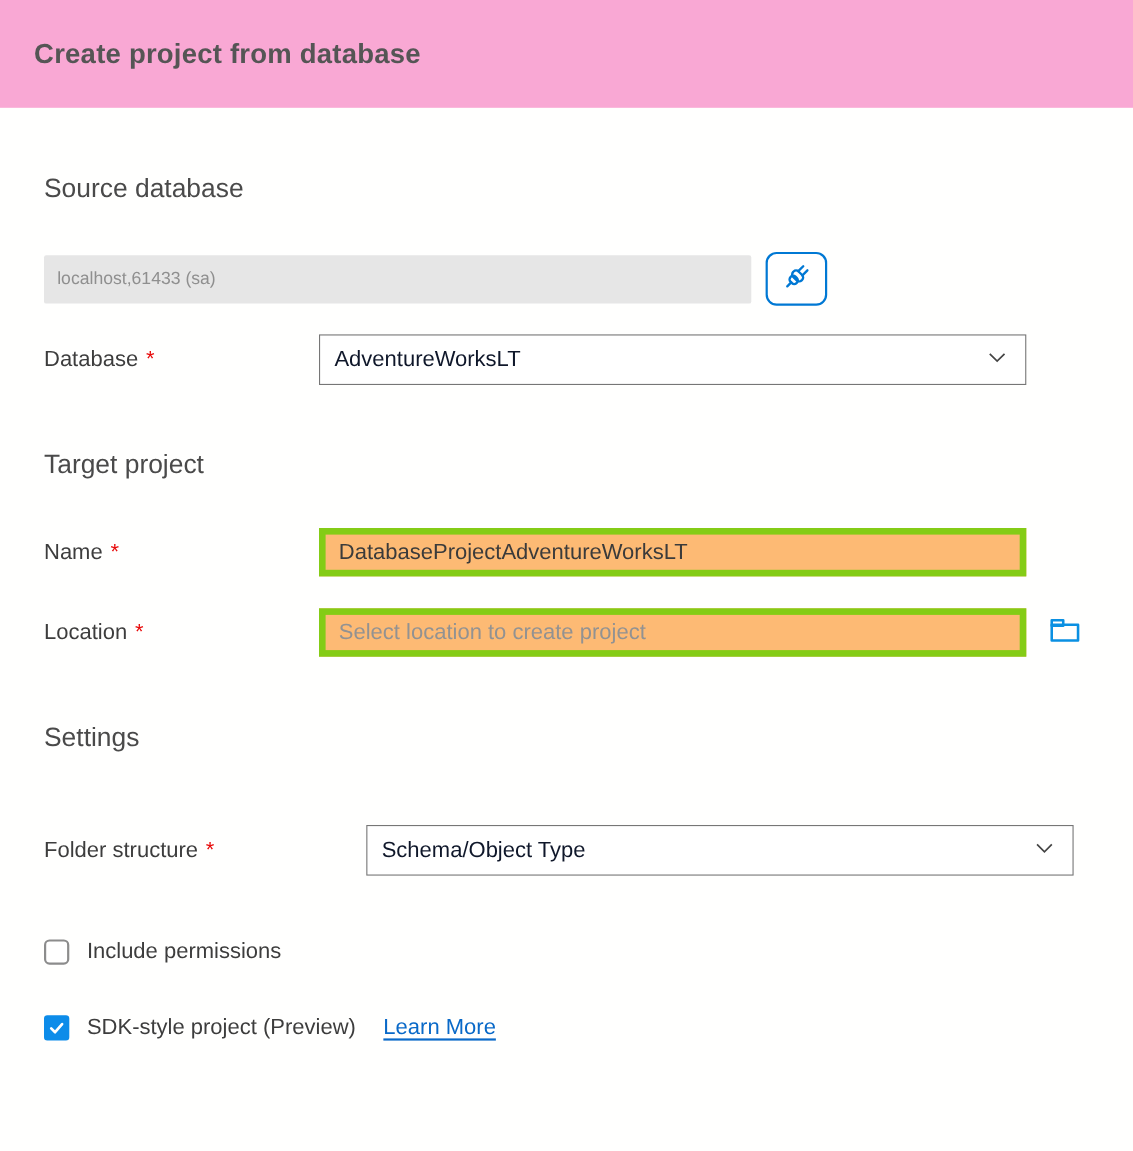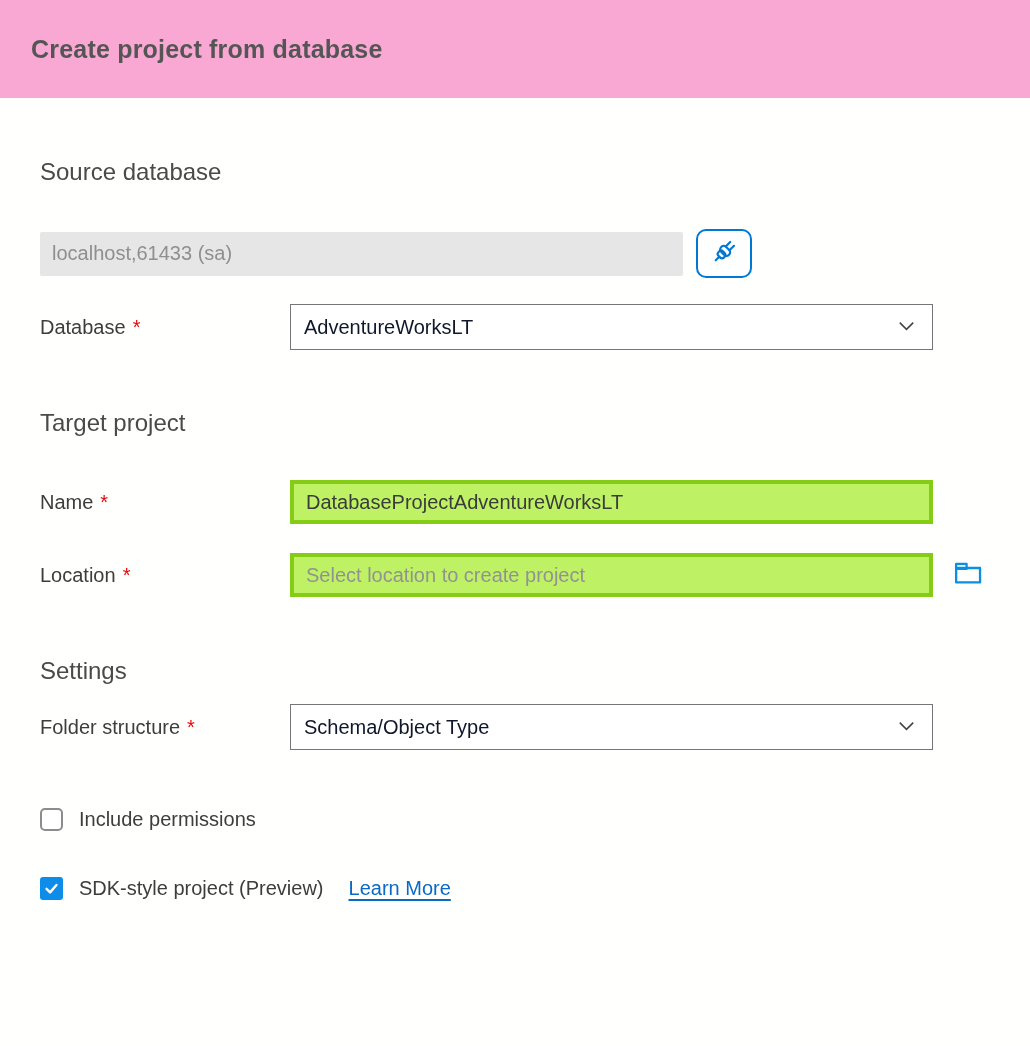--- a/index.html
+++ b/index.html
@@ -13,30 +13,30 @@
   h2.section-title { font-size:24px; font-weight:normal; color:#4a4a4a; line-height:33px; }
   #source-title { margin-top:57px; }
   #target-title { margin-top:56px; }
   #settings-title { margin-top:57px; }
 
   .form-row { display:flex; align-items:center; }
   .row-server { margin-top:41px; }
   .row-database { margin-top:26px; }
   .row-name { margin-top:41px; }
   .row-location { margin-top:29px; }
-  .row-folder { margin-top:17px; }
+  .row-folder { margin-top:63px;gap:43px; }
 
   .field-label { width:250px; flex:0 0 250px; font-size:20px; color:#3d3d3d; }
   .req { color:#e80b0b; margin-left:7px; font-size:20px; }
 
   .field-area { width:643px; flex:0 0 643px; }
 
   .input-disabled { width:100%; height:44px; background:#e6e6e6; border:none; border-radius:2px;
-    padding:0 12px; font-size:20px; color:#8f8f8f; font-family:inherit; }
-  .input-text { width:100%; height:44px; background:#bef264; border:4px solid #84cc16;
+    padding:0 12px; font-size:16px; color:#8f8f8f; font-family:inherit; }
+  .input-text { width:100%; height:44px; background:#fdba74; border:6px solid #84cc16;
     padding:0 12px; font-size:20px; color:#3b3b3b; font-family:inherit; }
   .input-text::placeholder { color:#929292; opacity:1; }
 
   .dropdown { width:100%; height:46px; background:#fff; border:1px solid #767676;
     padding:0 14px 0 13px; display:flex; align-items:center; justify-content:space-between; cursor:pointer; }
   .dropdown .dd-value { font-size:20px; color:#0f172a; }
 
   .icon-btn-connect { margin-left:13px; width:56px; height:49px; background:#fff;
     border:2px solid #0078d4; border-radius:10px; display:flex; align-items:center; justify-content:center; cursor:pointer; }
   .icon-btn-folder { margin-left:15px; width:40px; height:40px; background:transparent; border:none;

